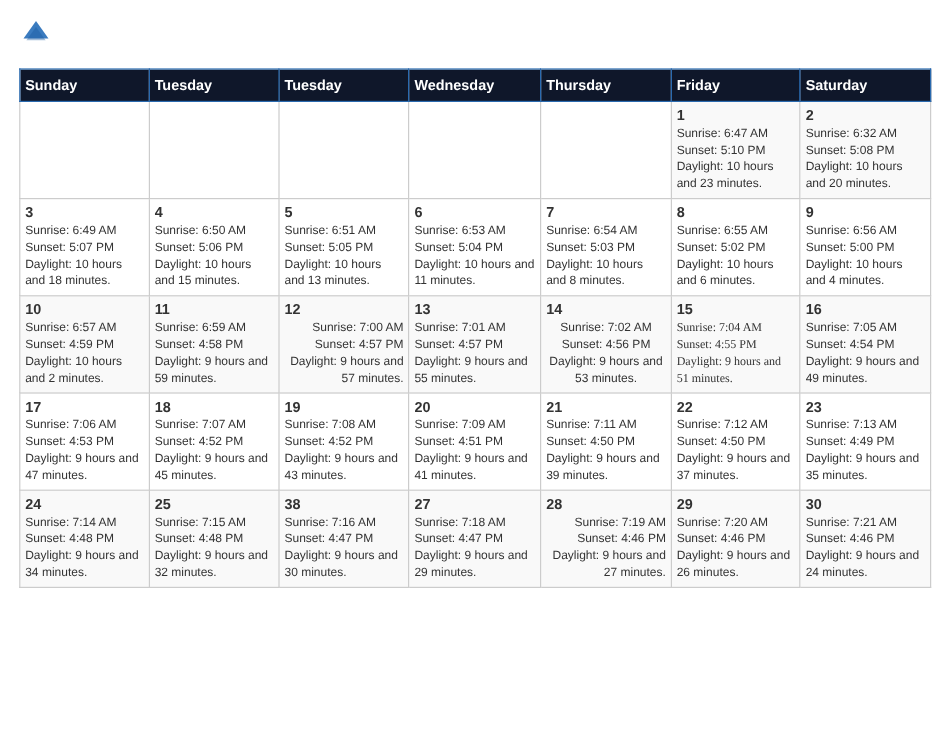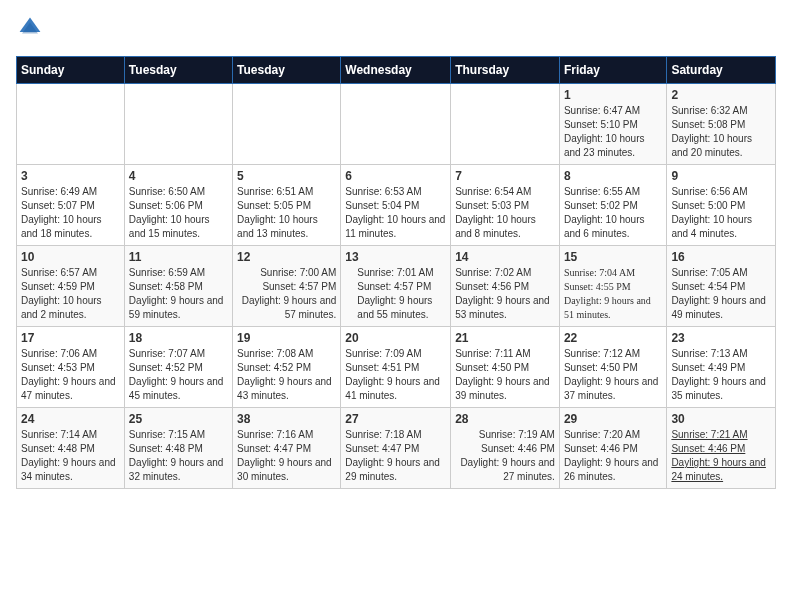--- a/index.html
+++ b/index.html
@@ -195,27 +195,27 @@
 Daylight: 9 hours and 59 minutes.</div>
         </td>
         <td>
           <span class="day-number">12</span>
           <div class="day-info" style="white-space: pre-line; text-align: right;">Sunrise: 7:00 AM
 Sunset: 4:57 PM
 Daylight: 9 hours and 57 minutes.</div>
         </td>
         <td>
           <span class="day-number">13</span>
-          <div class="day-info" style="white-space: pre-line; margin-left: 12px;">Sunrise: 7:01 AM
+          <div class="day-info" style="white-space: pre-line;">Sunrise: 7:01 AM
 Sunset: 4:57 PM
 Daylight: 9 hours and 55 minutes.</div>
         </td>
         <td>
           <span class="day-number">14</span>
-          <div class="day-info" style="white-space: pre-line;">Sunrise: 7:02 AM
+          <div class="day-info" style="white-space: pre-line; text-align: center;">Sunrise: 7:02 AM
 Sunset: 4:56 PM
 Daylight: 9 hours and 53 minutes.</div>
         </td>
         <td>
           <span class="day-number">15</span>
           <div class="day-info" style="white-space: pre-line; font-family: Liberation Serif, serif;">Sunrise: 7:04 AM
 Sunset: 4:55 PM
 Daylight: 9 hours and 51 minutes.</div>
         </td>
         <td>
@@ -301,19 +301,19 @@
 Daylight: 9 hours and 27 minutes.</div>
         </td>
         <td>
           <span class="day-number">29</span>
           <div class="day-info" style="white-space: pre-line;">Sunrise: 7:20 AM
 Sunset: 4:46 PM
 Daylight: 9 hours and 26 minutes.</div>
         </td>
         <td>
           <span class="day-number">30</span>
-          <div class="day-info" style="white-space: pre-line; text-decoration: underline;">Sunrise: 7:21 AM
+          <div class="day-info" style="white-space: pre-line;">Sunrise: 7:21 AM
 Sunset: 4:46 PM
 Daylight: 9 hours and 24 minutes.</div>
         </td>
       </tr>
     </tbody>
 </table>
 
 </body></html>

